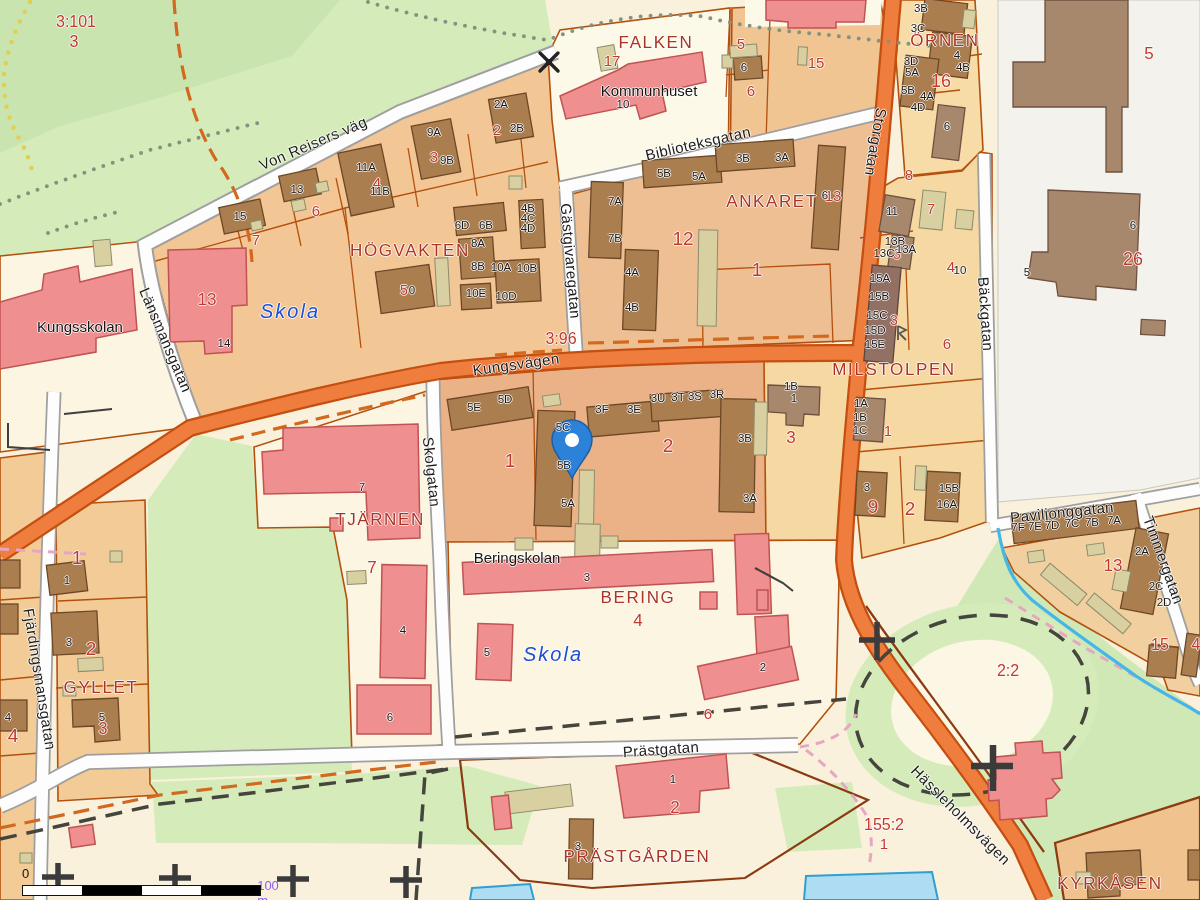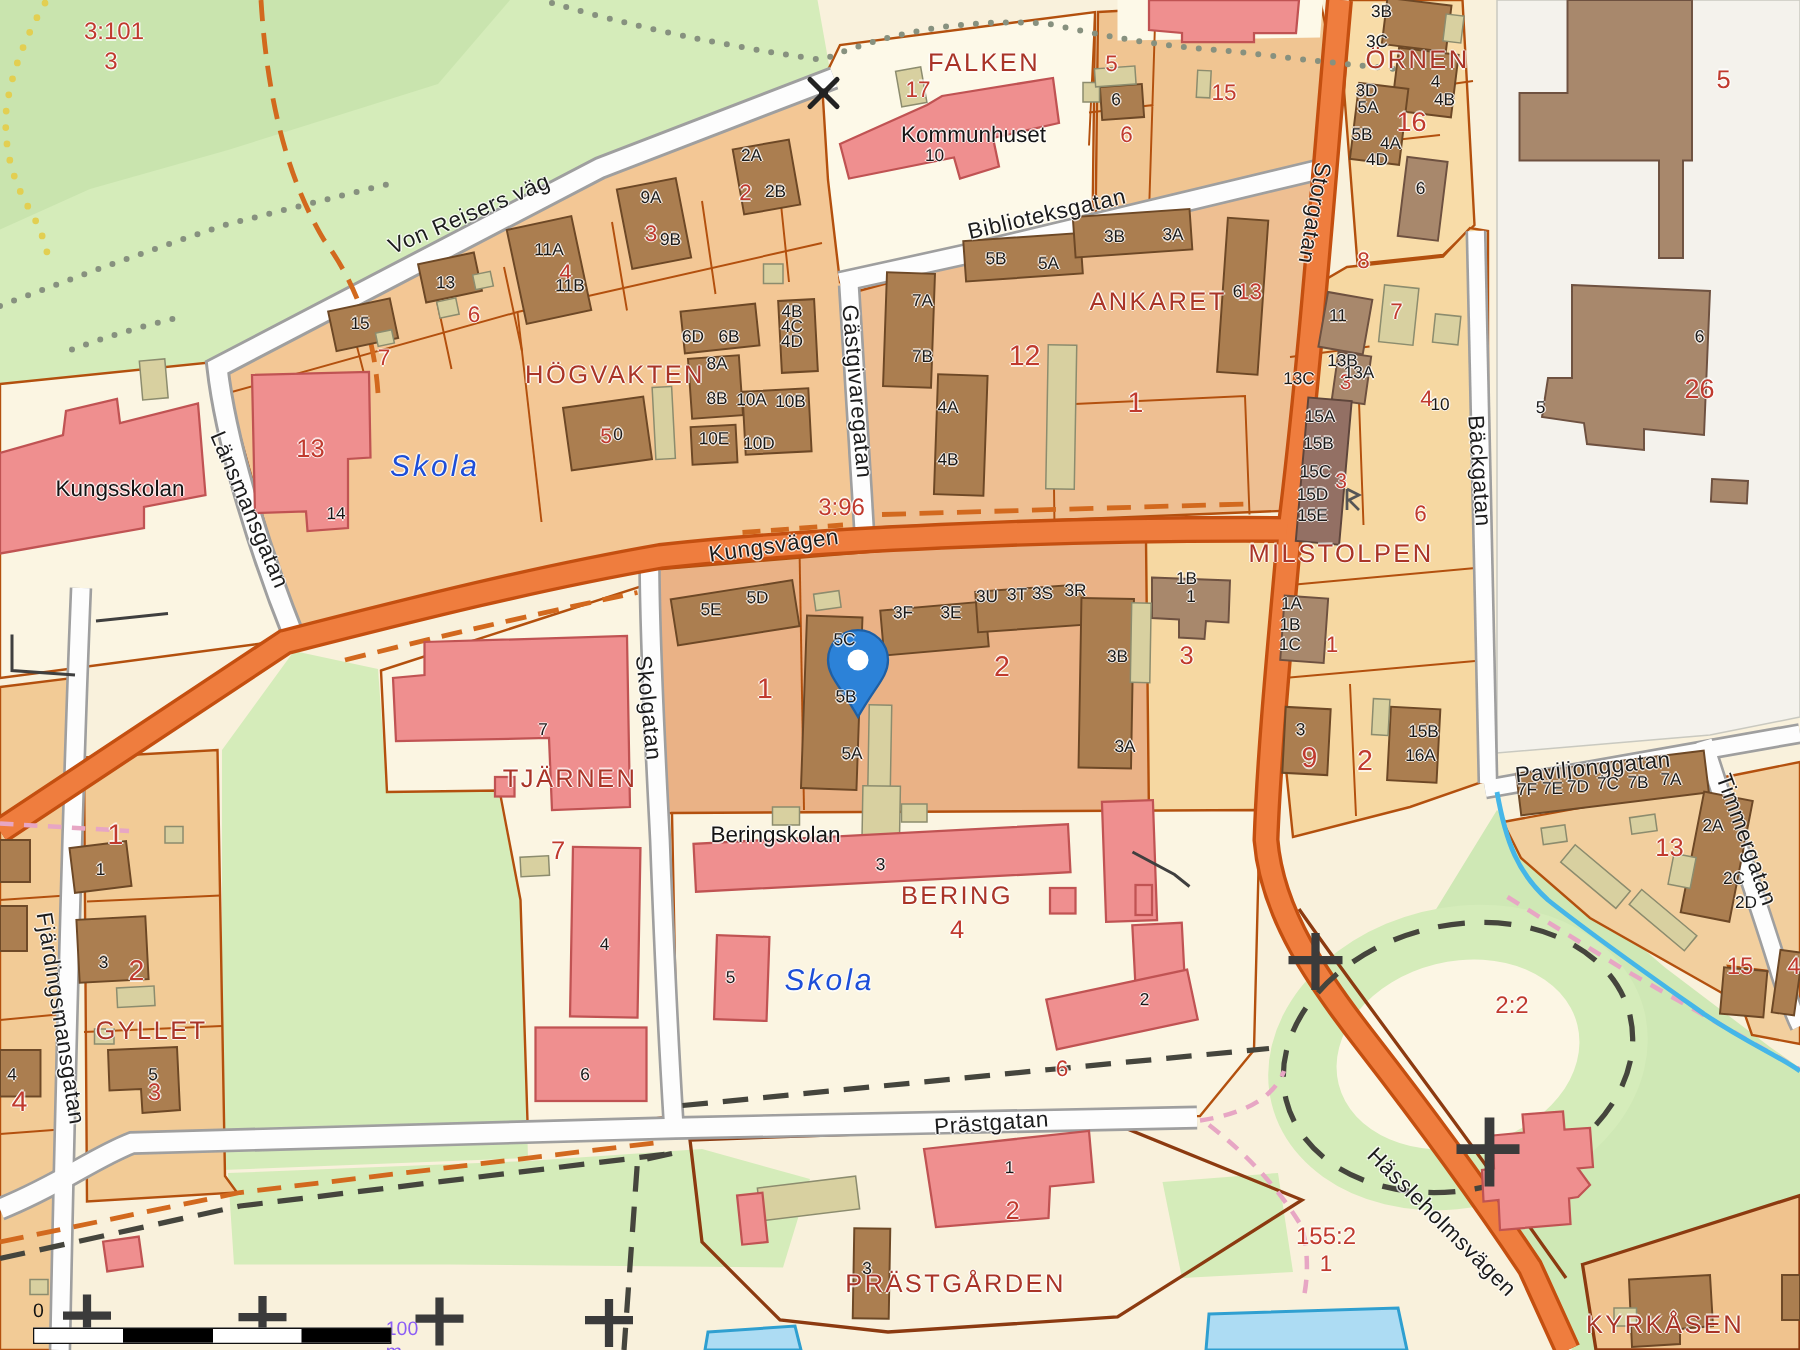--- a/index.html
+++ b/index.html
@@ -396,21 +396,21 @@
       <span class="lbl buildings_black" style="left: 699px; top: 177px; transform: translate(-50%, -50%);">5A</span>
       <span class="lbl buildings_black" style="left: 743px; top: 159px; transform: translate(-50%, -50%);">3B</span>
       <span class="lbl buildings_black" style="left: 782px; top: 158px; transform: translate(-50%, -50%);">3A</span>
       <span class="lbl buildings_black" style="left: 615px; top: 202px; transform: translate(-50%, -50%);">7A</span>
       <span class="lbl buildings_black" style="left: 615px; top: 239px; transform: translate(-50%, -50%);">7B</span>
       <span class="lbl buildings_black" style="left: 632px; top: 273px; transform: translate(-50%, -50%);">4A</span>
       <span class="lbl buildings_black" style="left: 632px; top: 308px; transform: translate(-50%, -50%);">4B</span>
       <span class="lbl buildings_black" style="left: 825px; top: 196px; transform: translate(-50%, -50%);">6</span>
       <span class="lbl buildings_black" style="left: 892px; top: 212px; transform: translate(-50%, -50%); text-align: center;">11</span>
       <span class="lbl buildings_black" style="left: 895px; top: 242px; transform: translate(-50%, -50%);">13B</span>
-      <span class="lbl buildings_black" style="left: 866px; top: 254px; transform: translate(-50%, -50%);">13C</span>
+      <span class="lbl buildings_black" style="left: 884px; top: 254px; transform: translate(-50%, -50%);">13C</span>
       <span class="lbl buildings_black" style="left: 906px; top: 250px; transform: translate(-50%, -50%);">13A</span>
       <span class="lbl buildings_black" style="left: 880px; top: 279px; transform: translate(-50%, -50%);">15A</span>
       <span class="lbl buildings_black" style="left: 879px; top: 297px; transform: translate(-50%, -50%);">15B</span>
       <span class="lbl buildings_black" style="left: 877px; top: 316px; transform: translate(-50%, -50%);">15C</span>
       <span class="lbl buildings_black" style="left: 875px; top: 331px; transform: translate(-50%, -50%);">15D</span>
       <span class="lbl buildings_black" style="left: 875px; top: 345px; transform: translate(-50%, -50%);">15E</span>
       <span class="lbl buildings_black" style="left: 960px; top: 271px; transform: translate(-50%, -50%);">10</span>
       <span class="lbl buildings_black" style="left: 861px; top: 404px; transform: translate(-50%, -50%);">1A</span>
       <span class="lbl buildings_black" style="left: 860px; top: 418px; transform: translate(-50%, -50%);">1B</span>
       <span class="lbl buildings_black" style="left: 860px; top: 431px; transform: translate(-50%, -50%);">1C</span>

